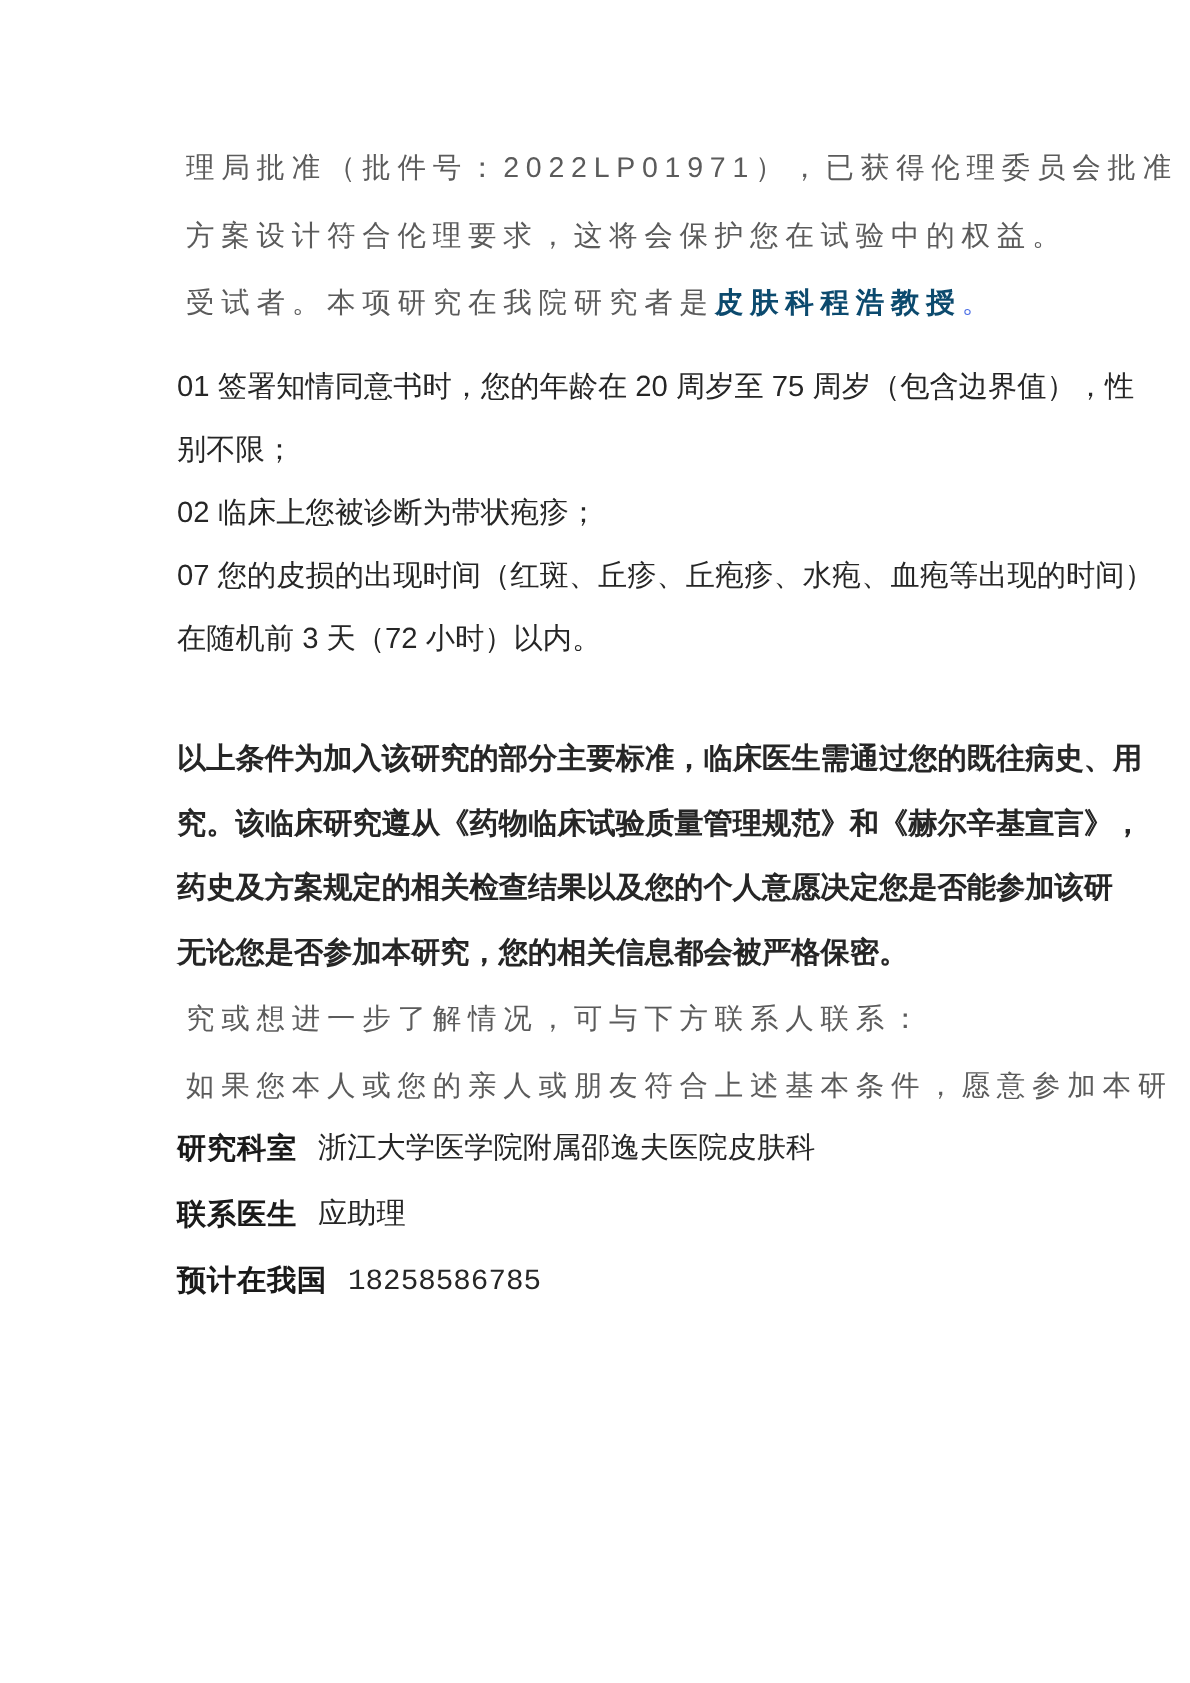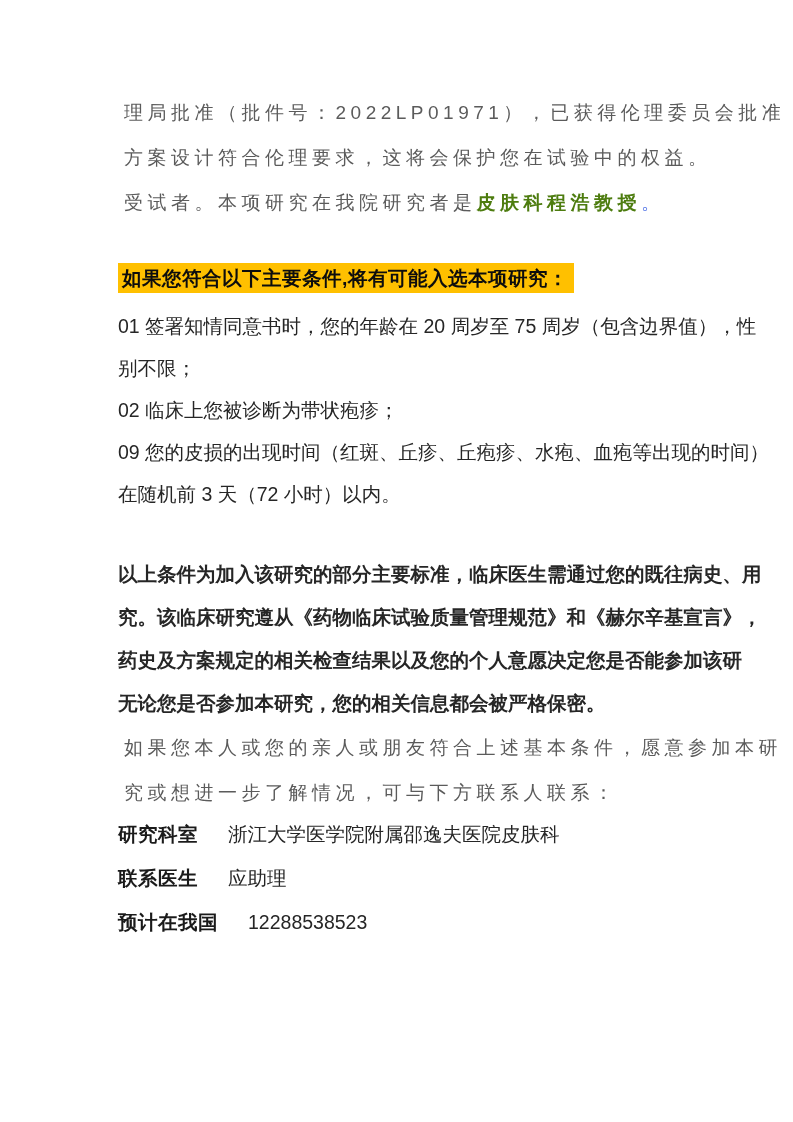--- a/index.html
+++ b/index.html
@@ -27,21 +27,21 @@
   .para-muted {
     color: #5b5b5b;
     font-size: 19px;
     line-height: 45px;
     letter-spacing: 4.5px;
     padding-left: 6px;
   }
   .para-muted .line { white-space: nowrap; }
 
   .investigator-link {
-    color: #4d7c0f;
+    color: #0c4a6e;
     font-weight: bold;
   }
   .blue-period { color: #4a6de5; }
 
   
   .highlight-heading {
     display: inline-block;
     margin-top: 38px;
     background: #ffc000;
     color: #0d0d0d;
@@ -64,79 +64,76 @@
   .invitation-para { margin-top: 0; }
 
   
   .contact-block { margin-top: 6px; }
   .contact-row {
     display: flex;
     align-items: flex-start;
     font-size: 19.5px;
     line-height: 26px;
     margin-bottom: 18px;
-    gap: 16px;
   }
   .contact-label {
     font-weight: bold;
     color: #1a1a1a;
     flex: 0 0 auto;
     margin-right: 14px;
     letter-spacing: 0.5px;
   }
   .contact-value {
     color: #262626;
     white-space: nowrap;
+    font-family: Liberation Mono, monospace;
   }
 </style>
 </head>
 <body>
 
 <div class="page">
 
   <div class="para-muted">
     <div class="line">理局批准（批件号：2022LP01971），已获得伦理委员会批准，</div>
     <div class="line">方案设计符合伦理要求，这将会保护您在试验中的权益。</div>
     <div class="line">
       <span>受试者。本项研究在我院研究者是</span><span class="investigator-link">皮肤科程浩教授</span><span class="blue-period">。</span>
     </div>
   </div>
 
-  <div>
-    <span class="highlight-heading">如果您符合以下主要条件,将有可能入选本项研究：</span>
-  </div>
 
   <div class="para-dark criteria-list">
     <div class="line">01 签署知情同意书时，您的年龄在 20 周岁至 75 周岁（包含边界值），性</div>
     <div class="line">别不限；</div>
     <div class="line">02 临床上您被诊断为带状疱疹；</div>
-    <div class="line">09 您的皮损的出现时间（红斑、丘疹、丘疱疹、水疱、血疱等出现的时间）</div>
+    <div class="line">07 您的皮损的出现时间（红斑、丘疹、丘疱疹、水疱、血疱等出现的时间）</div>
     <div class="line">在随机前 3 天（72 小时）以内。</div>
   </div>
 
   <div class="para-dark standards-para">
     <div class="line">以上条件为加入该研究的部分主要标准，临床医生需通过您的既往病史、用</div>
     <div class="line">究。该临床研究遵从《药物临床试验质量管理规范》和《赫尔辛基宣言》，</div>
     <div class="line">药史及方案规定的相关检查结果以及您的个人意愿决定您是否能参加该研</div>
     <div class="line">无论您是否参加本研究，您的相关信息都会被严格保密。</div>
   </div>
 
   <div class="para-muted invitation-para">
+    <div class="line">究或想进一步了解情况，可与下方联系人联系：</div>
     <div class="line">如果您本人或您的亲人或朋友符合上述基本条件，愿意参加本研</div>
-    <div class="line">究或想进一步了解情况，可与下方联系人联系：</div>
   </div>
 
   <div class="contact-block">
     <div class="contact-row">
       <span class="contact-label">研究科室</span>
       <span class="contact-value">浙江大学医学院附属邵逸夫医院皮肤科</span>
     </div>
     <div class="contact-row">
       <span class="contact-label">联系医生</span>
       <span class="contact-value">应助理</span>
     </div>
     <div class="contact-row">
       <span class="contact-label">预计在我国</span>
-      <span class="contact-value">12288538523</span>
+      <span class="contact-value">18258586785</span>
     </div>
   </div>
 
 </div>
 
 </body></html>

